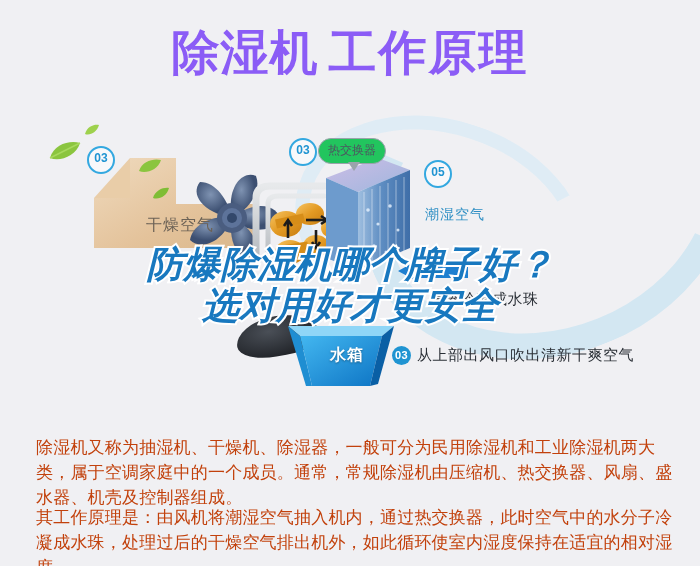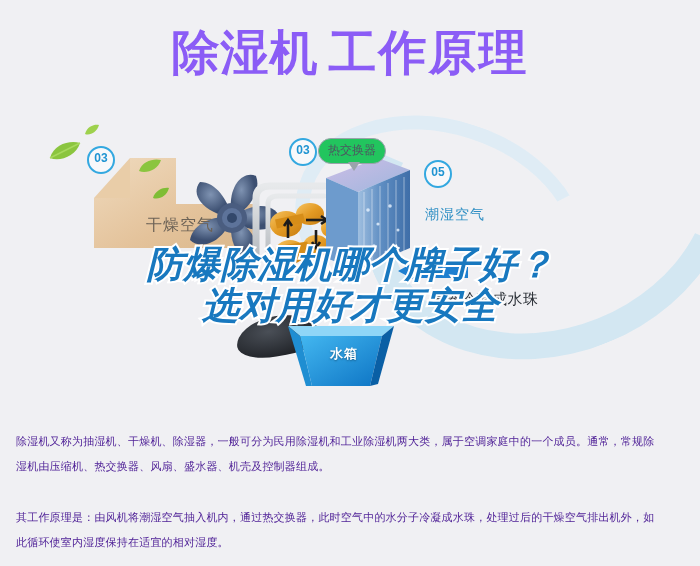--- a/index.html
+++ b/index.html
@@ -117,21 +117,21 @@
 
   
   .tank {
     position: absolute;
     left: 282px; top: 208px;
     width: 118px; height: 72px;
   }
   .tank-label {
     position: absolute;
     left: 330px; top: 233px;
-    font-size: 13px;
+    font-size: 16px;
     color: #ffffff;
     font-weight: bold;
     letter-spacing: 1px;
     text-shadow: 0 1px 2px rgba(0,0,0,.35);
   }
 
   
   .base {
     position: absolute;
     left: 236px; top: 204px;
@@ -230,25 +230,25 @@
     line-height: 41px;
     color: #1878bf;
     -webkit-text-stroke: 4px #ffffff;
     paint-order: stroke fill;
     white-space: nowrap;
   }
 
   
   .copy {
     position: absolute;
-    left: 16px;
+    left: 36px;
     width: 648px;
-    font-size: 11px;
+    font-size: 17px;
     line-height: 25px;
-    color: #4c1d95;
+    color: #c2410c;
     letter-spacing: .2px;
     font-family: "DejaVu Sans", "Liberation Sans", sans-serif;
   }
   .copy.p1 { top: 418px; }
   .copy.p2 { top: 483px; margin-top: 22px; }
 </style>
 </head>
 <body>
 
 <div id="page">
@@ -418,20 +418,23 @@
 
     <div class="num-badge" style="left:289px; top:26px;">03</div>
     <div class="bubble" style="left:318px; top:26px;">热交换器</div>
 
     <div class="num-badge" style="left:424px; top:48px;">05</div>
     <div class="callout-text" style="left:412px; top:94px;margin-left:13px;">潮湿空气</div>
 
     <div class="step-line" style="left:430px; top:178px;">
       <span>发器冷凝成水珠</span>
     </div>
+    <div class="step-line" style="left:392px; top:234px;">
+      <span class="dot">03</span><span>从上部出风口吹出清新干爽空气</span>
+    </div>
   </div>
 
   <div class="overlay-headline">
     <div class="overlay-line">防爆除湿机哪个牌子好？</div>
     <div class="overlay-line">选对用好才更安全</div>
   </div>
 
   <p class="copy p1">除湿机又称为抽湿机、干燥机、除湿器，一般可分为民用除湿机和工业除湿机两大类，属于空调家庭中的一个成员。通常，常规除湿机由压缩机、热交换器、风扇、盛水器、机壳及控制器组成。</p>
   <p class="copy p2">其工作原理是：由风机将潮湿空气抽入机内，通过热交换器，此时空气中的水分子冷凝成水珠，处理过后的干燥空气排出机外，如此循环使室内湿度保持在适宜的相对湿度。</p>
 

